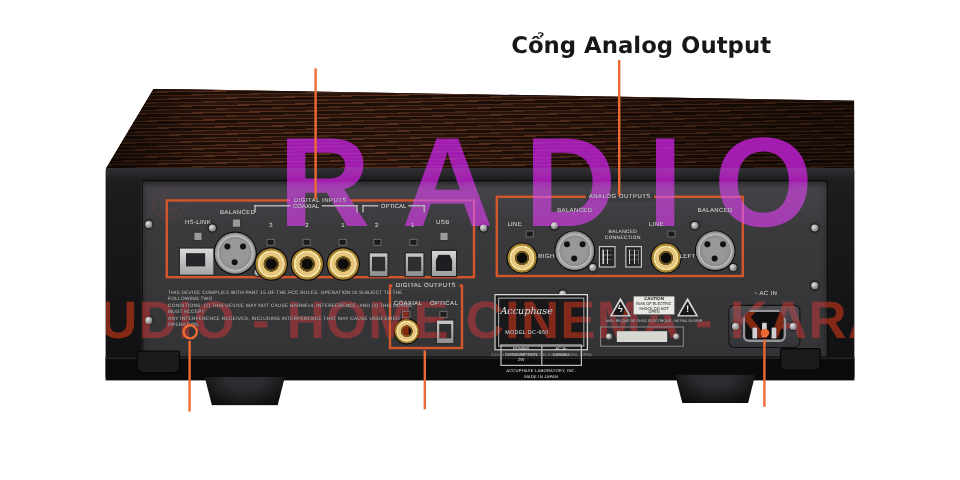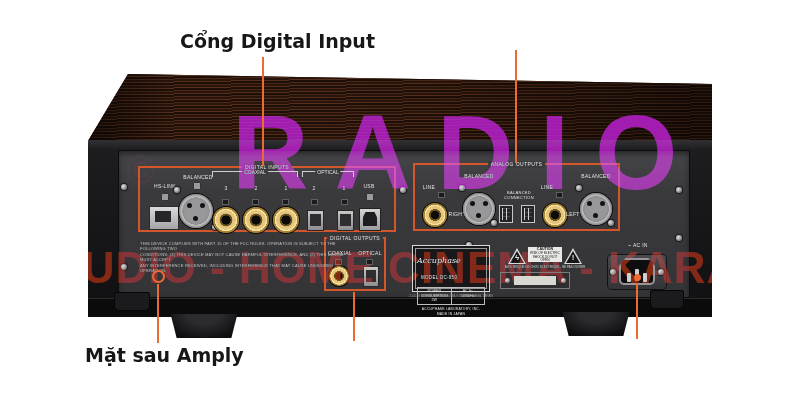--- a/index.html
+++ b/index.html
@@ -287,22 +287,21 @@
       <div class="pin" style="left:14px;top:9px;height:12px;"></div>
       <div class="pin" style="left:22px;top:13px;"></div>
     </div>
     <div class="pscrew" style="left:50px;top:14px;"></div>
   </div>
 
   <div class="wm" style="left:126px;top:148px;font-size:40px;color:#4a1407;">©</div>
   <div class="wm" style="left:232px;top:92px;font-size:106px;letter-spacing:26px;color:#a21caf;">RADIO</div>
   <div class="wm" style="left:50px;top:243px;font-size:44px;letter-spacing:1px;color:#83290c;">AUDIO - HOME CINEMA - KARAOKE</div>
 
-  <div class="ann" style="left:180px;top:30px;width:170px;">Cổng Digital Input</div>
-  <div class="ann" style="left:85px;top:344px;width:150px;">Mặt sau Amply</div>
+  <div class="ann" style="left:426px;top:27px;width:180px;">Cổng Analog Output</div>
 
   <div class="lead" style="left:262px;top:57px;height:109px;"></div>
   <div class="lead" style="left:515px;top:50px;height:113px;"></div>
   <div class="ringmk" style="left:152px;top:270px;"></div>
   <div class="lead" style="left:157px;top:284px;height:59px;"></div>
   <div class="lead" style="left:353px;top:292px;height:49px;"></div>
   <div class="dotmk" style="left:634px;top:274px;"></div>
   <div class="lead" style="left:636px;top:283px;height:56px;"></div>
 
 </div>

